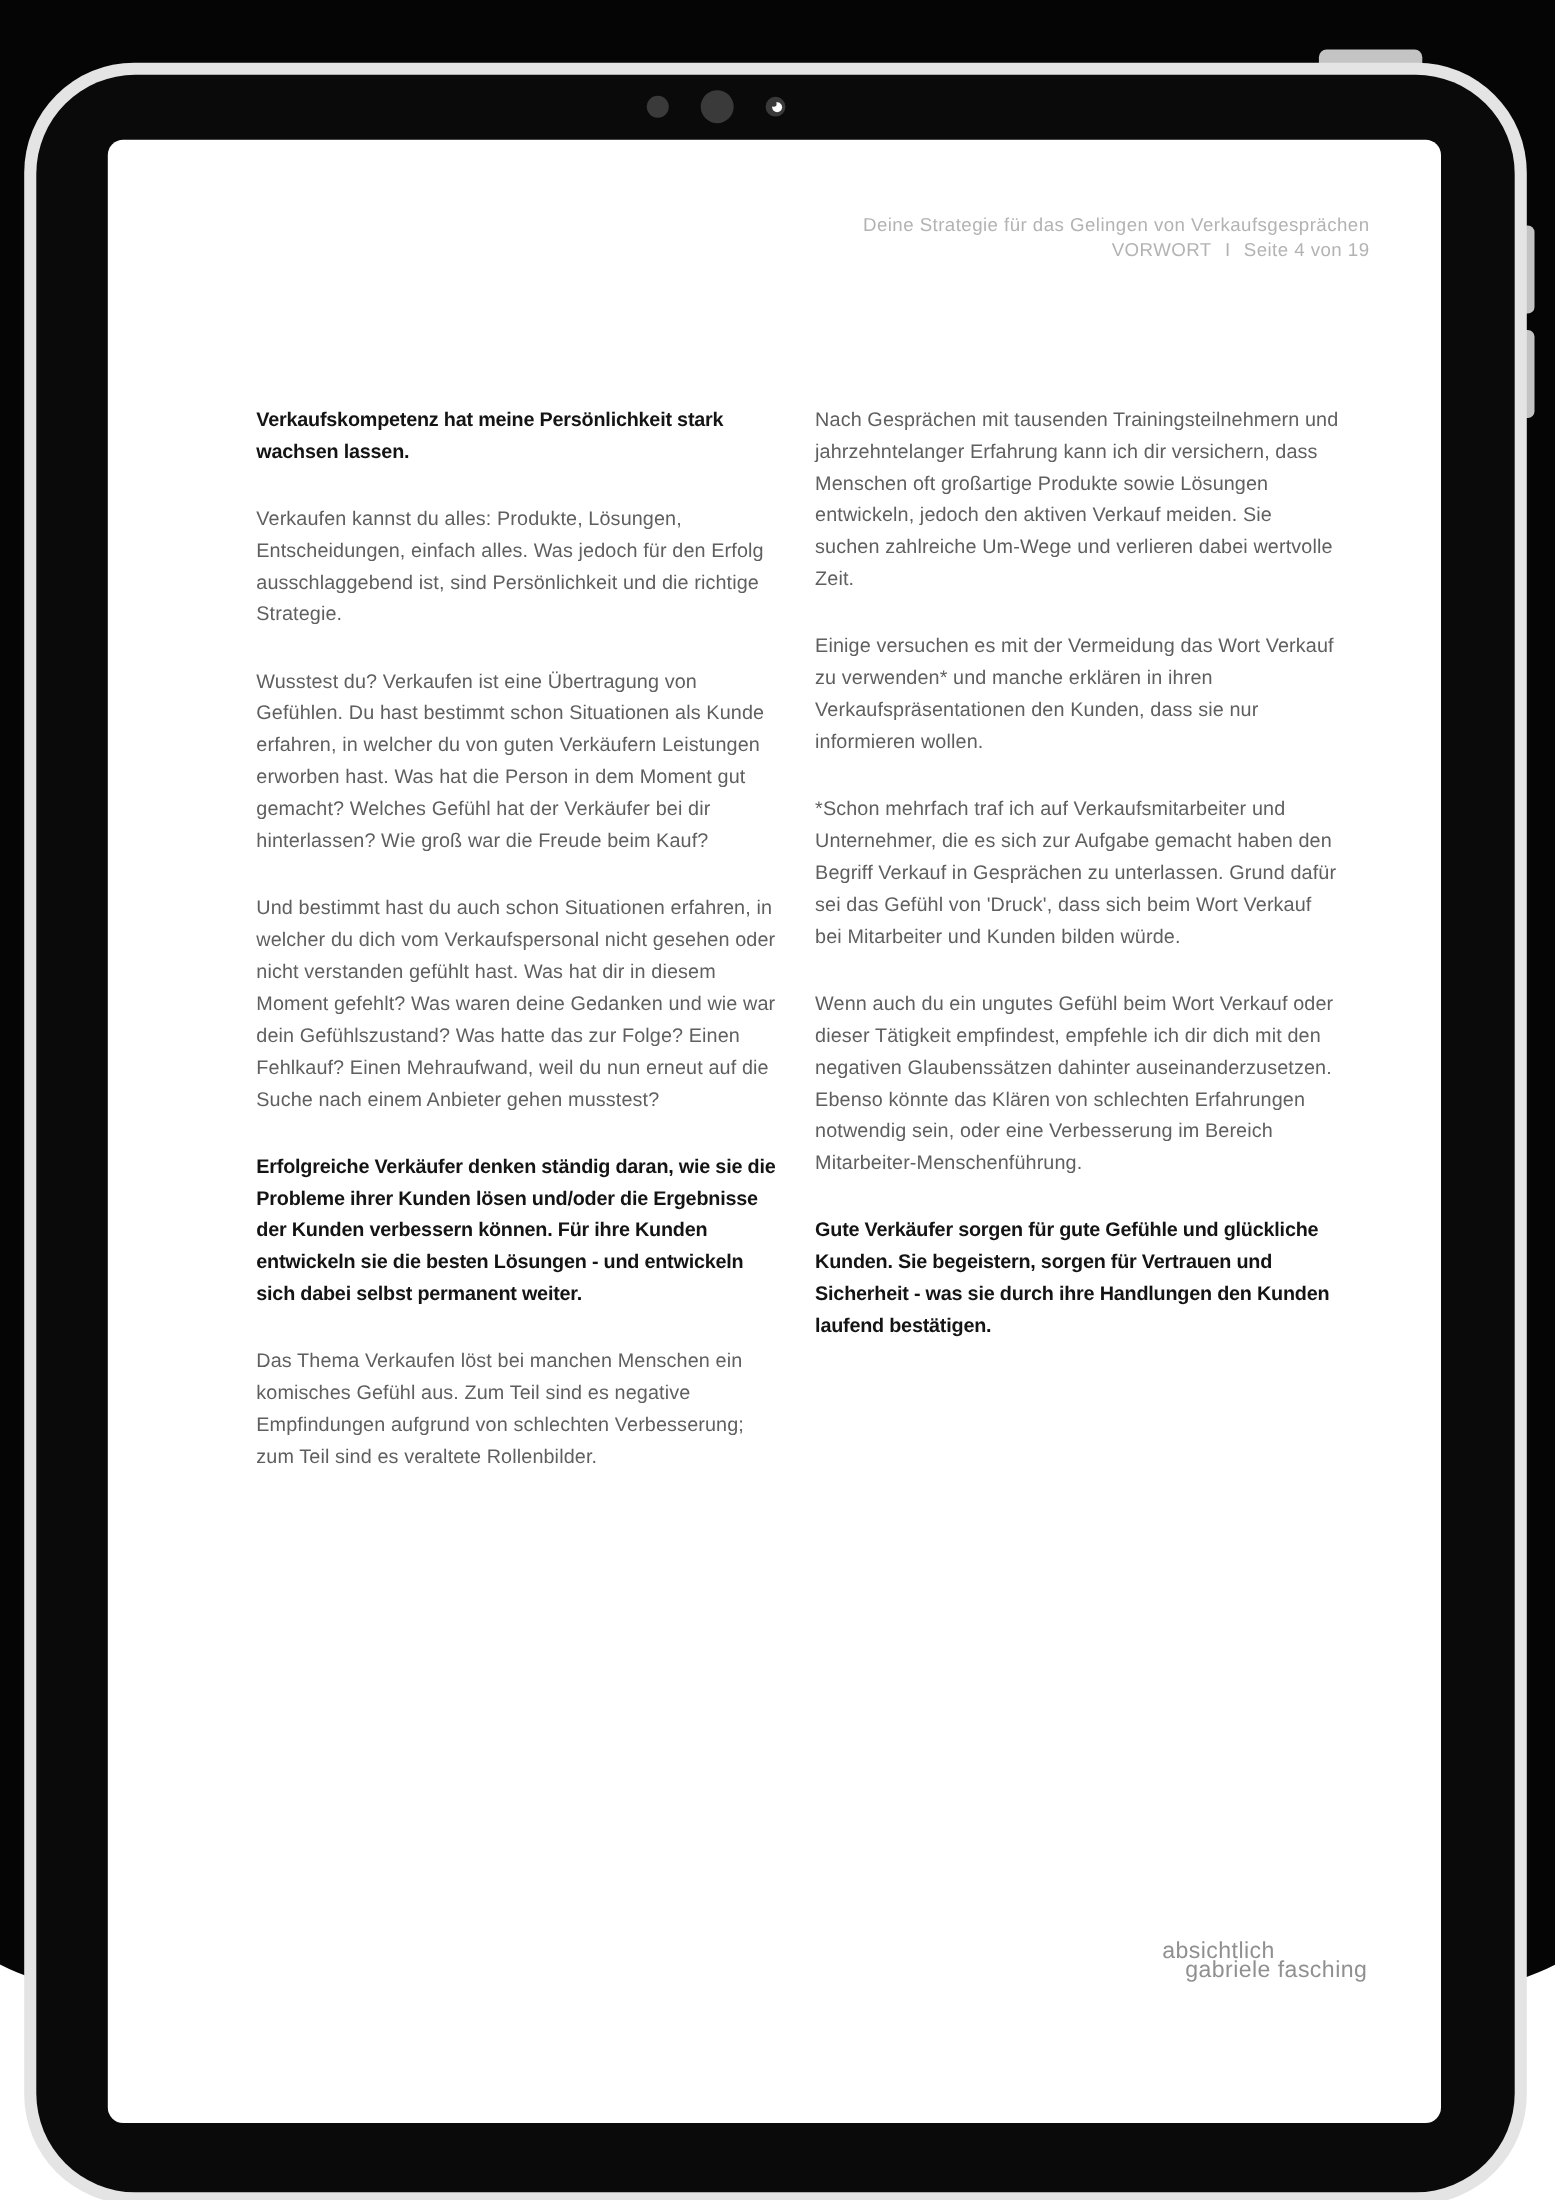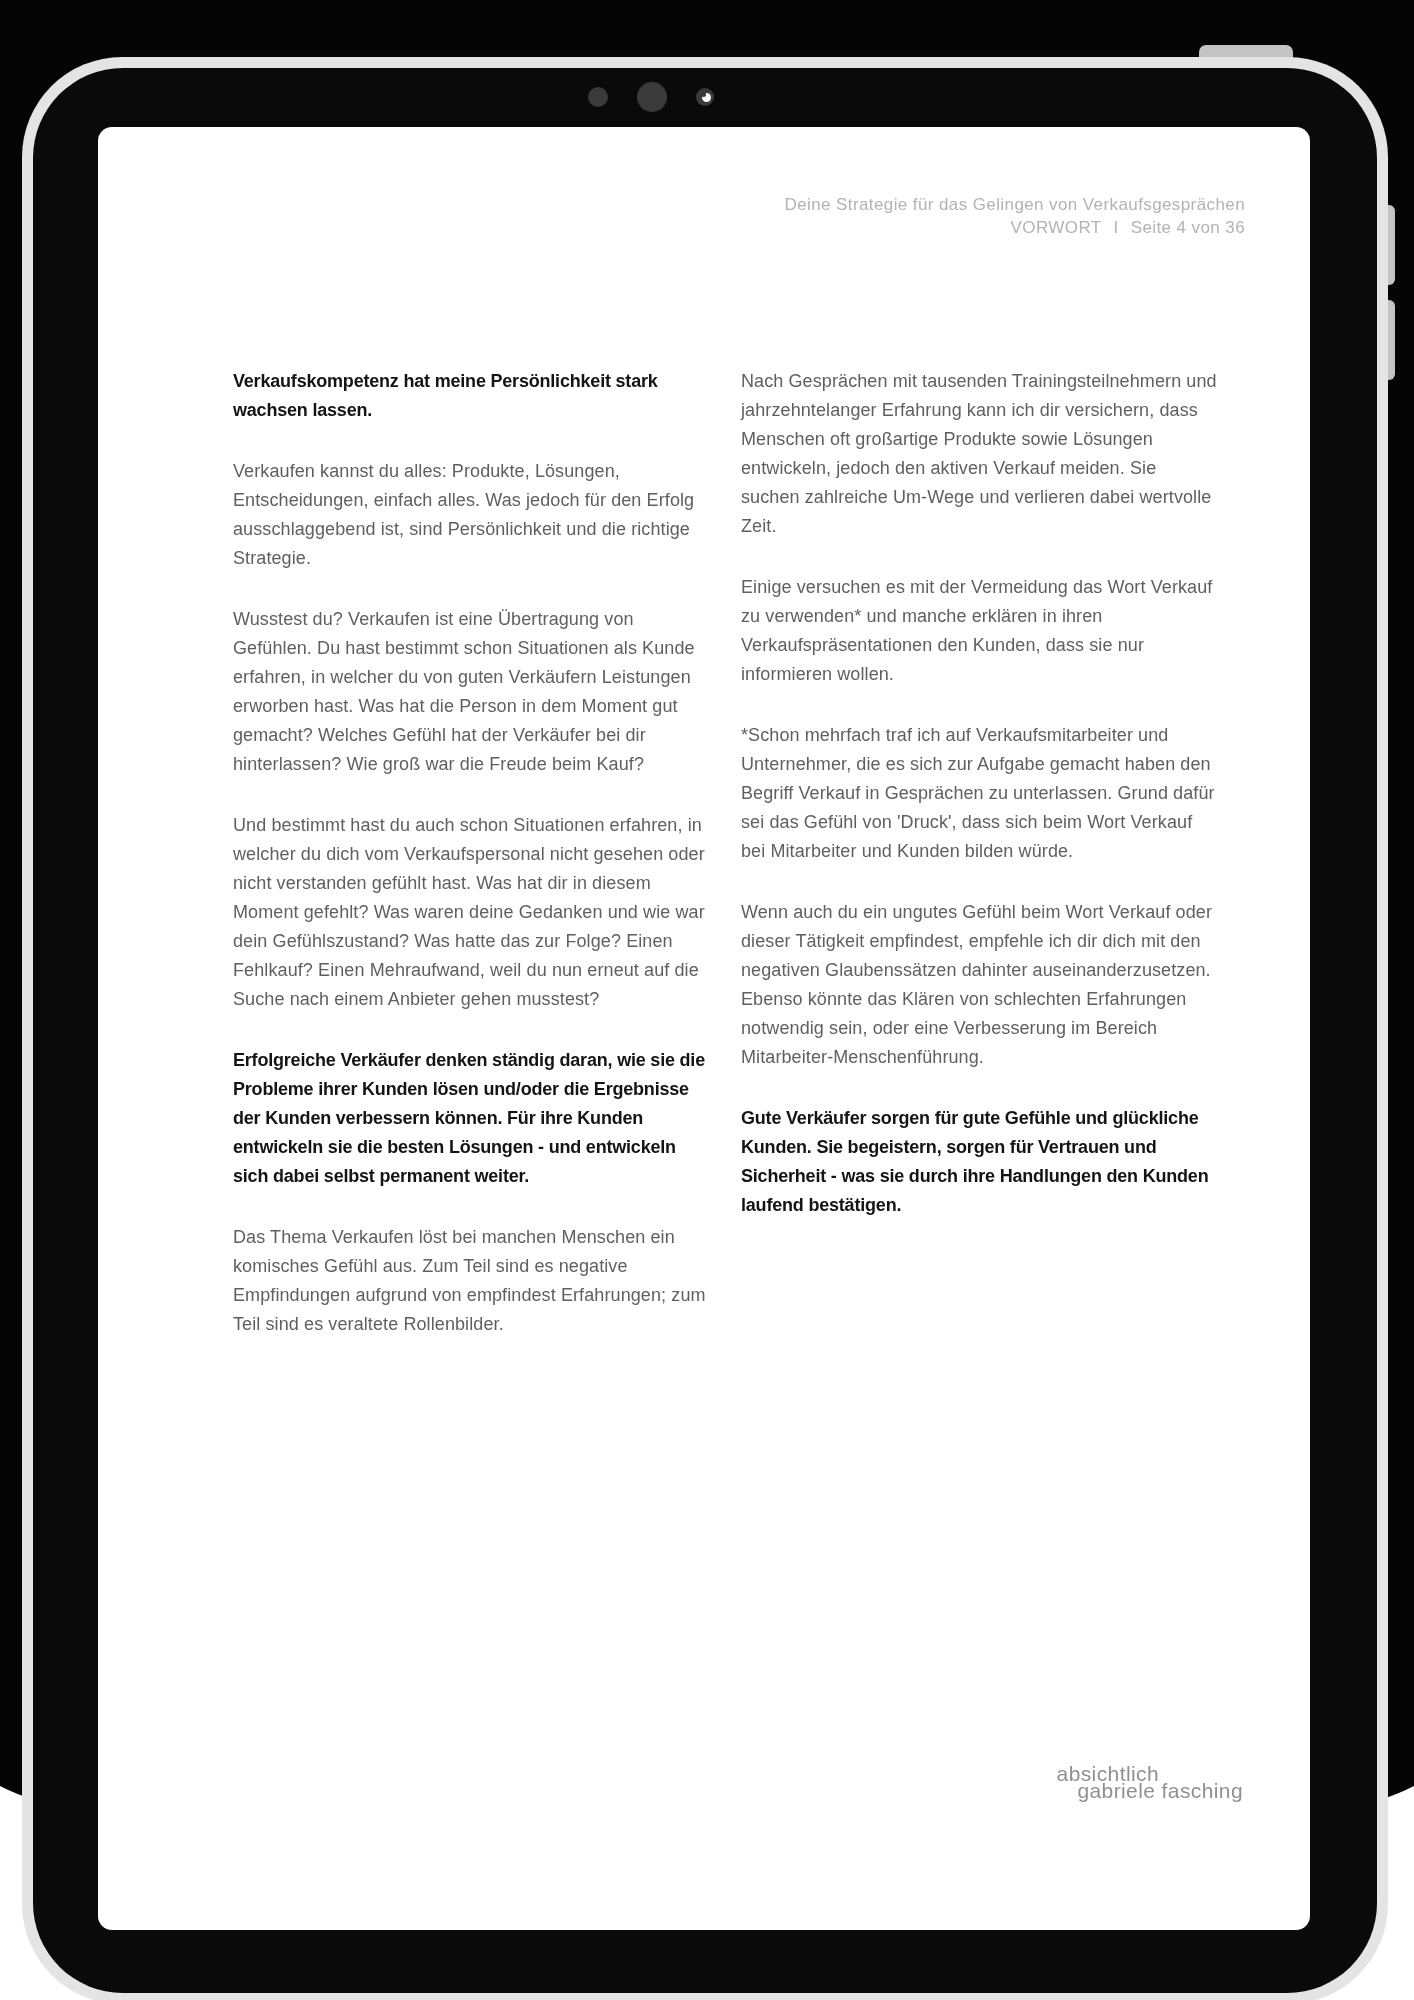--- a/index.html
+++ b/index.html
@@ -57,32 +57,32 @@
   <div class="side-btn btn-vol-up"></div>
   <div class="side-btn btn-vol-down"></div>
 
   <div class="tablet">
     <div class="bezel">
       <div class="screen">
 
         <div class="page-header">
           <div>Deine Strategie für das Gelingen von Verkaufsgesprächen</div>
           <div>
-            <span>VORWORT</span><span class="sep">I</span><span>Seite 4 von 36</span>
+            <span>VORWORT</span><span class="sep">I</span><span>Seite 4 von 19</span>
           </div>
         </div>
 
         <div class="columns">
           <div class="col">
               <p class="para bold"><span>Verkaufskompetenz hat meine Persönlichkeit stark wachsen lassen.</span></p>
               <p class="para"><span>Verkaufen kannst du alles: Produkte, Lösungen, Entscheidungen, einfach alles. Was jedoch für den Erfolg ausschlaggebend ist, sind Persönlichkeit und die richtige Strategie.</span></p>
               <p class="para"><span>Wusstest du? Verkaufen ist eine Übertragung von Gefühlen. Du hast bestimmt schon Situationen als Kunde erfahren, in welcher du von </span><span class="u">guten Verkäufern</span><span> Leistungen erworben hast. Was hat die Person in dem Moment gut gemacht? Welches Gefühl hat der Verkäufer bei dir hinterlassen? Wie groß war die Freude beim Kauf?</span></p>
               <p class="para"><span>Und bestimmt hast du auch schon Situationen erfahren, in welcher du dich vom Verkaufspersonal nicht gesehen oder nicht verstanden gefühlt hast. Was hat dir in diesem Moment gefehlt? Was waren deine Gedanken und wie war dein Gefühlszustand? Was hatte das zur Folge? Einen Fehlkauf? Einen Mehraufwand, weil du nun erneut auf die Suche nach einem Anbieter gehen musstest?</span></p>
               <p class="para bold"><span>Erfolgreiche Verkäufer denken ständig daran, wie sie die Probleme ihrer Kunden lösen und/oder die Ergebnisse der Kunden verbessern können. Für ihre Kunden entwickeln sie die besten Lösungen - und entwickeln sich dabei selbst permanent weiter.</span></p>
-              <p class="para"><span>Das Thema Verkaufen löst bei manchen Menschen ein komisches Gefühl aus. Zum Teil sind es negative Empfindungen aufgrund von empfindest Erfahrungen; zum Teil sind es veraltete Rollenbilder.</span></p>
+              <p class="para"><span>Das Thema Verkaufen löst bei manchen Menschen ein komisches Gefühl aus. Zum Teil sind es negative Empfindungen aufgrund von schlechten Verbesserung; zum Teil sind es veraltete Rollenbilder.</span></p>
             </div>
           <div class="col">
               <p class="para"><span>Nach Gesprächen mit tausenden Trainingsteilnehmern und jahrzehntelanger Erfahrung kann ich dir versichern, dass Menschen oft großartige Produkte sowie Lösungen entwickeln, jedoch den </span><span class="u">aktiven</span><span> Verkauf meiden. Sie suchen zahlreiche Um-Wege und verlieren dabei wertvolle Zeit.</span></p>
               <p class="para"><span>Einige versuchen es mit der Vermeidung das Wort Verkauf zu verwenden* und manche erklären in ihren Verkaufspräsentationen den Kunden, dass sie nur informieren wollen.</span></p>
               <p class="para"><span>*Schon mehrfach traf ich auf Verkaufsmitarbeiter und Unternehmer, die es sich zur Aufgabe gemacht haben den Begriff Verkauf in Gesprächen zu unterlassen. Grund dafür sei das Gefühl von 'Druck', dass sich beim Wort Verkauf bei Mitarbeiter und Kunden bilden würde.</span></p>
               <p class="para"><span>Wenn auch du ein ungutes Gefühl beim Wort Verkauf oder dieser Tätigkeit empfindest, empfehle ich dir dich mit den negativen Glaubenssätzen dahinter auseinanderzusetzen. Ebenso könnte das Klären von schlechten Erfahrungen notwendig sein, oder eine Verbesserung im Bereich Mitarbeiter-Menschenführung.</span></p>
               <p class="para bold"><span>Gute Verkäufer sorgen für gute Gefühle und glückliche Kunden. Sie begeistern, sorgen für Vertrauen und Sicherheit - was sie durch ihre Handlungen den Kunden laufend bestätigen.</span></p>
             </div>
         </div>
 

